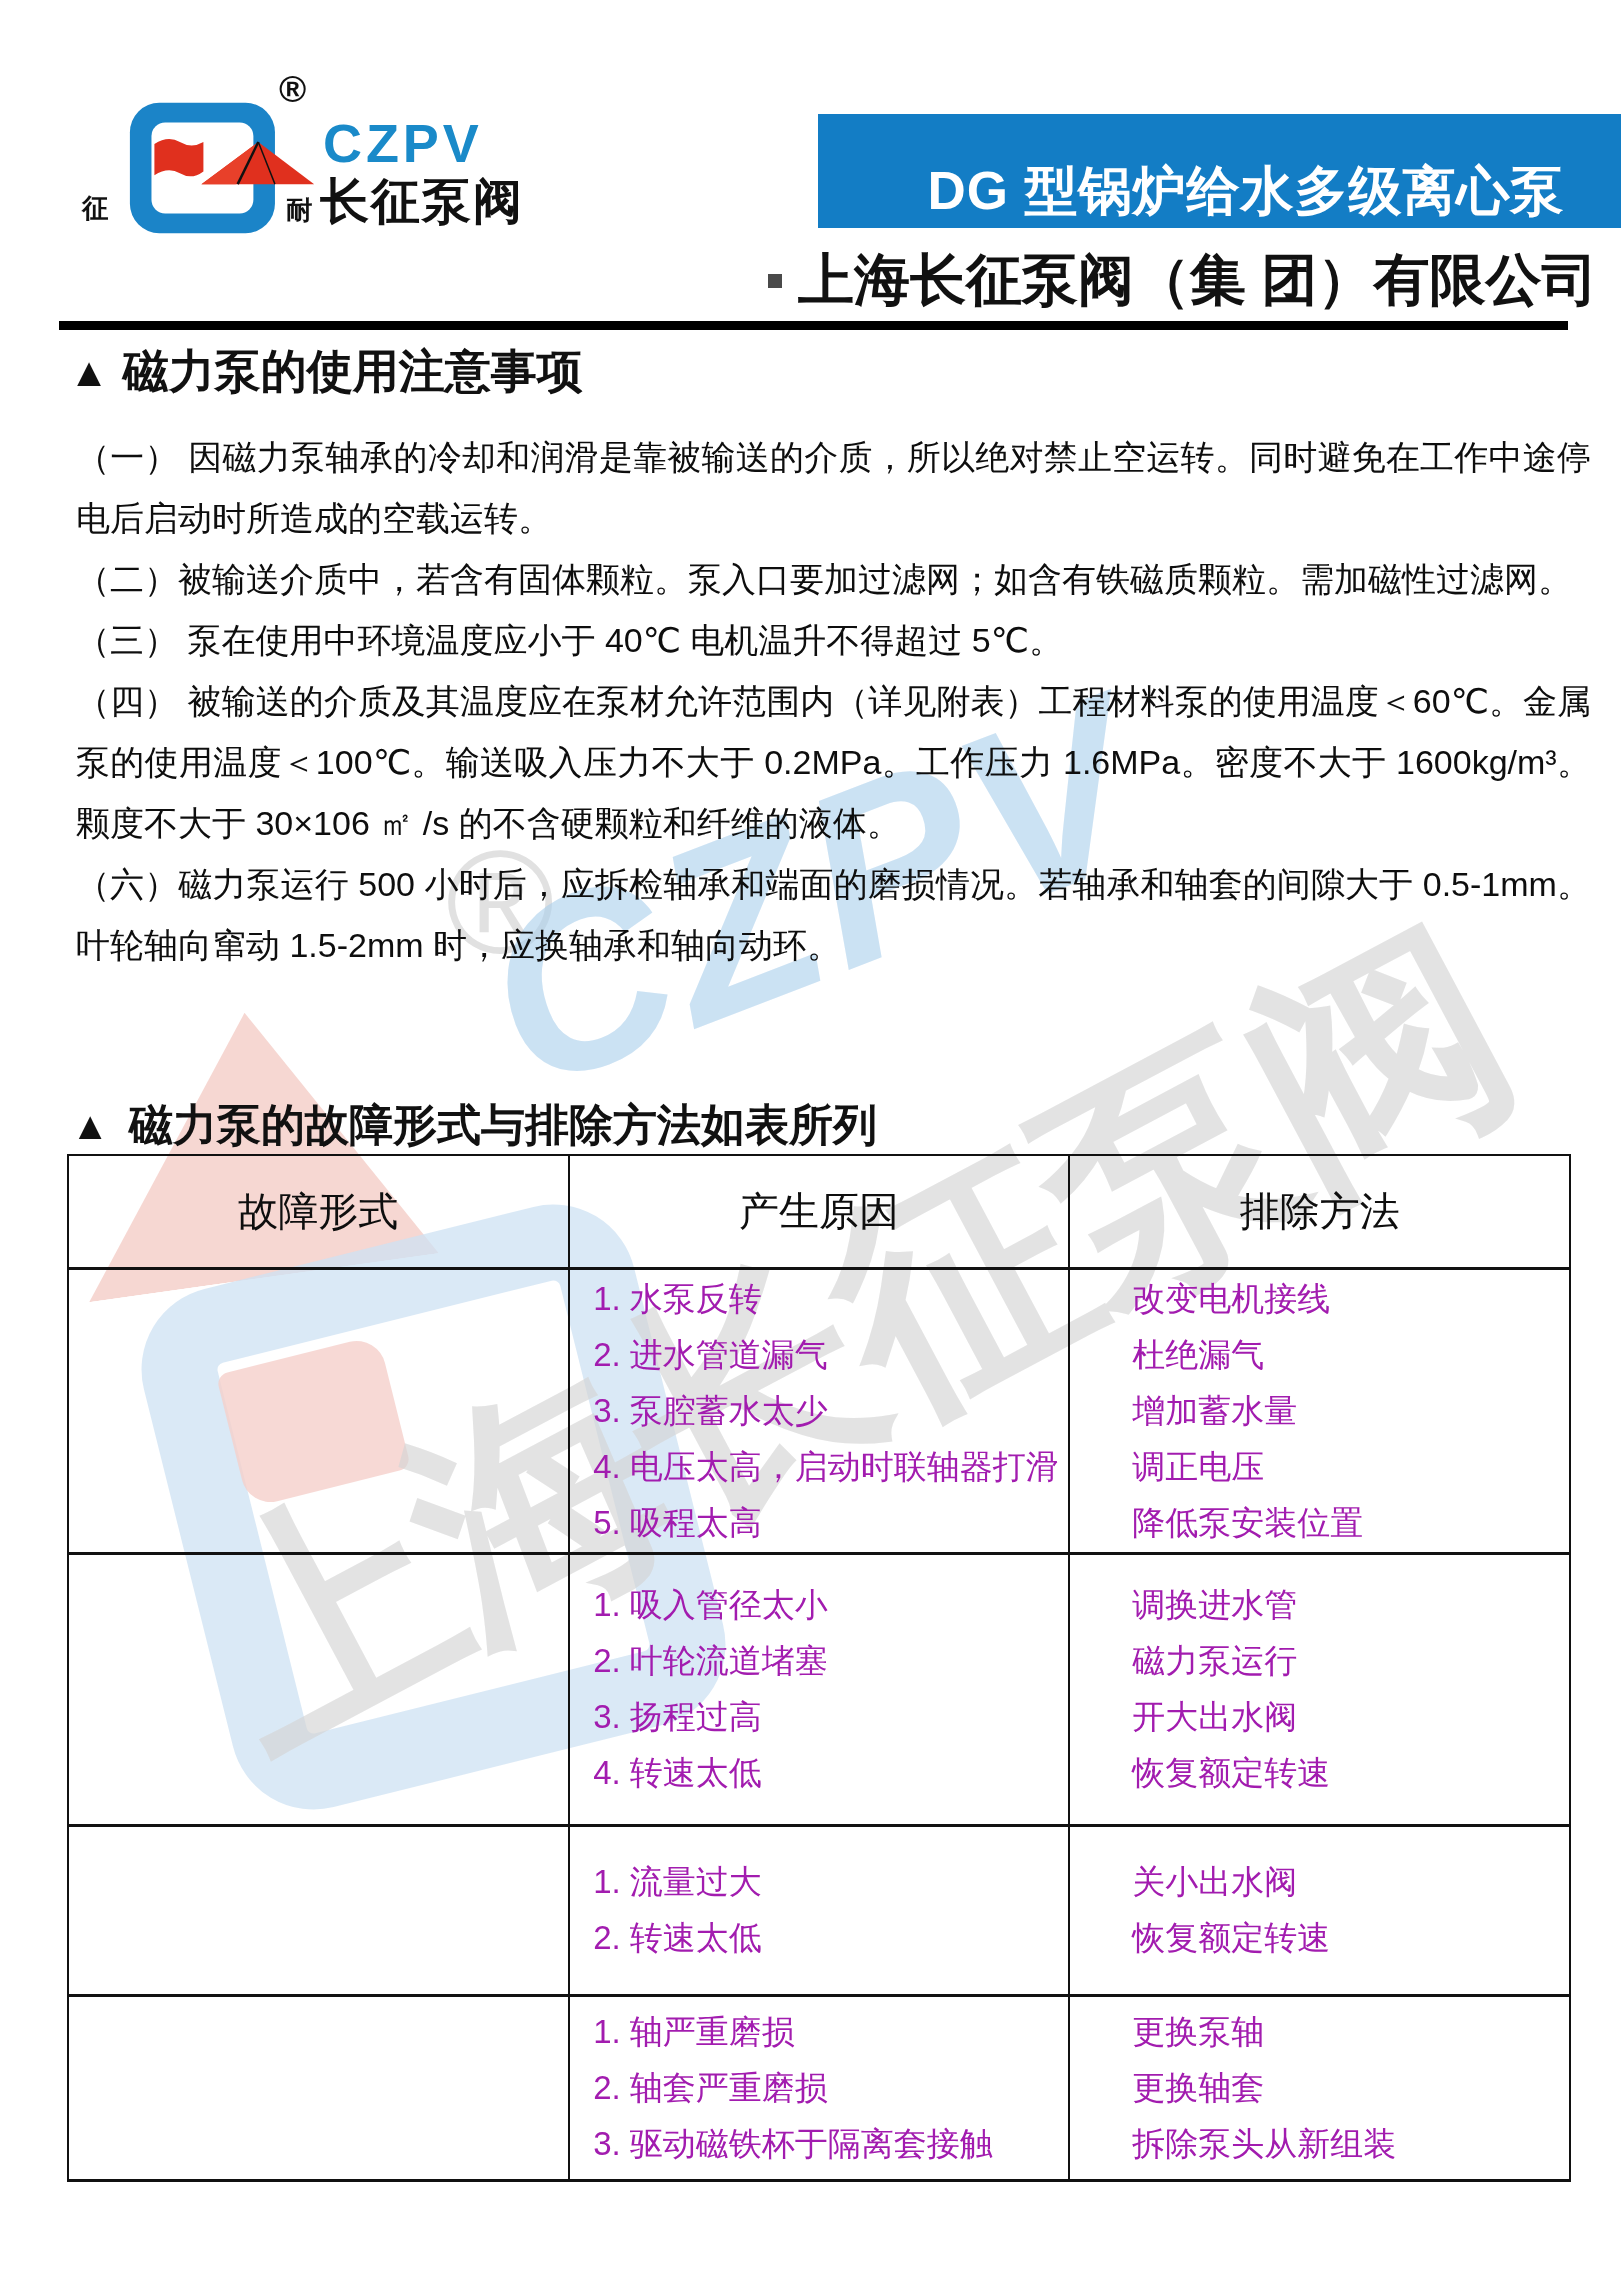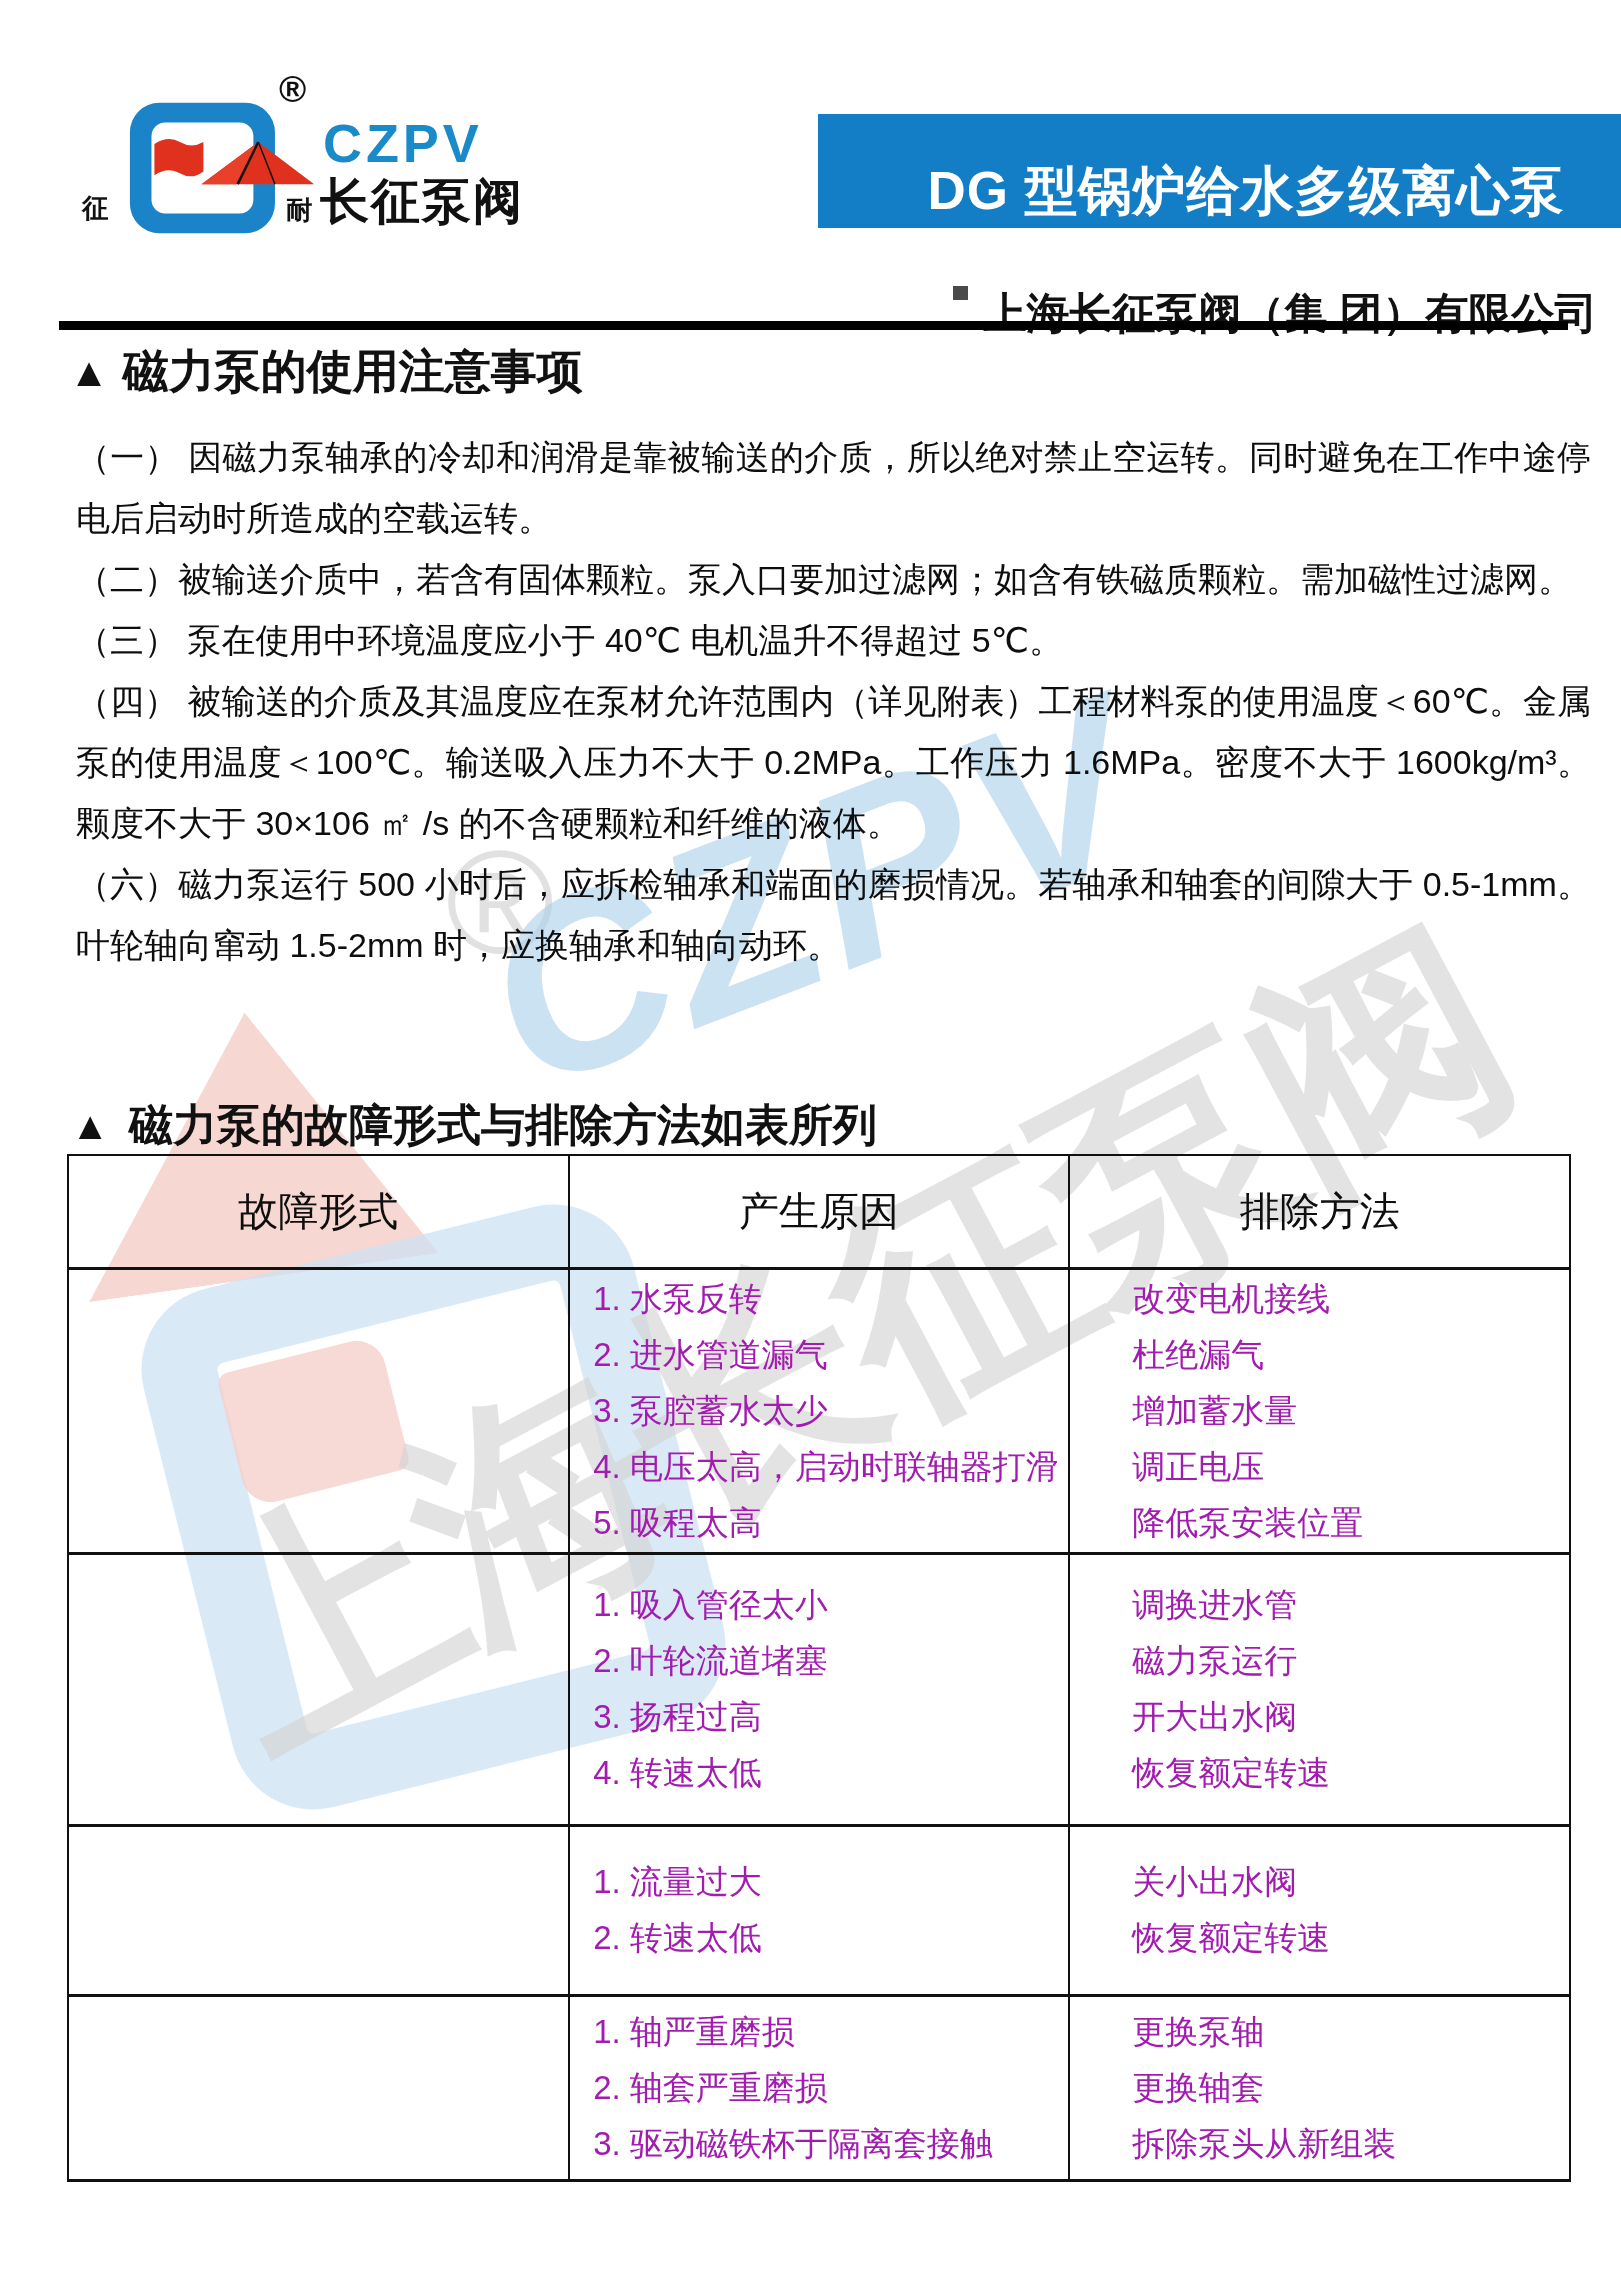--- a/index.html
+++ b/index.html
@@ -65,21 +65,21 @@
     position:absolute;left:818px;top:114px;width:856px;height:114px;
     background:#137dc5;display:flex;align-items:flex-end;justify-content:center;
   }
   .banner-label{color:#ffffff;font-size:53px;font-weight:700;letter-spacing:1px;white-space:nowrap;}
   
   .company-row{
     position:absolute;right:23.5px;top:243px;
     display:flex;align-items:center;gap:15.7px;
   }
   .company-bullet{width:14.7px;height:14.7px;background:#4a4a4a;flex:0 0 auto;}
-  .company-name{font-size:43px;font-weight:700;color:#111;white-space:nowrap;margin-top:42px;}
+  .company-name{font-size:56px;font-weight:700;color:#111;white-space:nowrap;}
   .top-rule{position:absolute;left:59px;top:321px;width:1509px;height:8.8px;background:#000;}
   
   .section-heading{
     position:absolute;display:flex;align-items:center;
     font-weight:700;color:#111;
   }
   .heading-usage{left:69px;top:341px;font-size:46px;gap:13.7px;}
   .heading-faults{left:71px;top:1096px;font-size:44px;gap:19.6px;}
   .marker{font-size:0.88em;}
   

